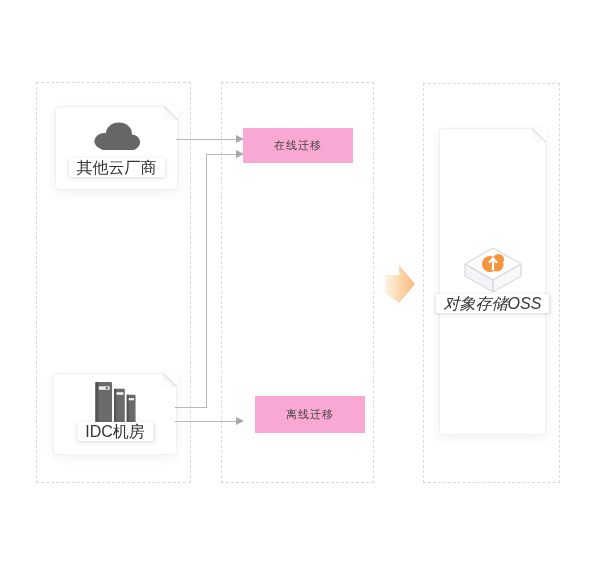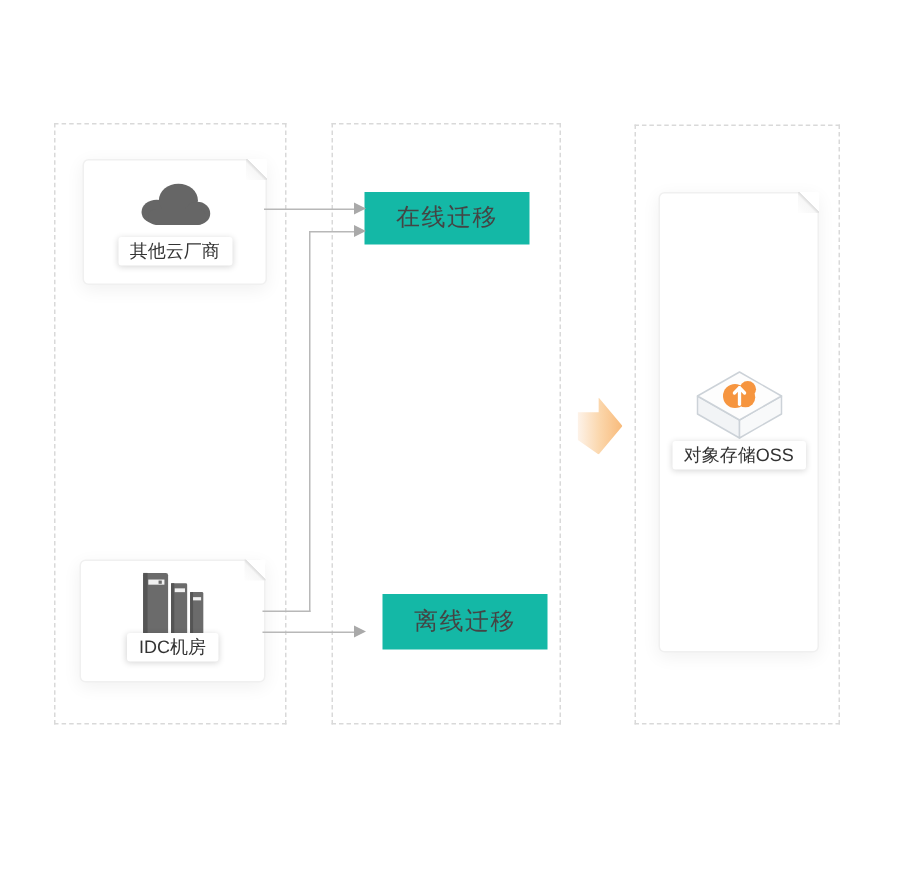--- a/index.html
+++ b/index.html
@@ -14,25 +14,25 @@
     box-shadow:0 3px 12px rgba(0,0,0,.06);
   }
   .fold{
     position:absolute;top:-1px;right:-1px;width:14px;height:14px;
     background:linear-gradient(to left bottom,#ffffff 46%,#dcdcdc 48%,#f7f7f7 58%,#fefefe 100%);
     border-top-right-radius:1px;
   }
   .chip{
     position:absolute;left:50%;transform:translateX(-50%);
     background:#fff;border-radius:2px;box-shadow:0 1px 4px rgba(0,0,0,.16);
-    color:#333;font-size:12px;line-height:19px;padding:0 8px;white-space:nowrap;z-index:3;
+    color:#333;font-size:16px;line-height:19px;padding:0 8px;white-space:nowrap;z-index:3;
   }
   .icon-wrap{position:absolute;left:50%;transform:translateX(-50%);z-index:1;}
   .migbox{
-    position:absolute;background:#14b8a6;color:#444;font-size:16px;
+    position:absolute;background:#f9a8d4;color:#444;font-size:11px;
     display:flex;align-items:center;justify-content:center;letter-spacing:1px;
   }
   .hline{position:absolute;height:1px;background:#b8b8b8;}
   .vline{position:absolute;width:1px;background:#b8b8b8;}
   .ah{
     position:absolute;width:0;height:0;
     border-left:8px solid #a9a9a9;border-top:4px solid transparent;border-bottom:4px solid transparent;
   }
   .block-arrow{
     position:absolute;left:385px;top:265px;width:30px;height:38px;
@@ -45,21 +45,21 @@
   .g-destination{left:423px;top:83px;width:135px;height:398px;}
   
   .card-cloud{left:55px;top:106px;width:121px;height:82px;}
   .card-idc{left:53px;top:373px;width:122px;height:80px;}
   .card-oss{left:439px;top:128px;width:105px;height:305px;}
   .card-cloud .icon-wrap{top:10px;}
   .card-cloud .chip{top:51px;}
   .card-idc .icon-wrap{top:6px;}
   .card-idc .chip{top:48px;}
   .card-oss .icon-wrap{top:117px;}
-  .card-oss .chip{top:165px;}
+  .card-oss .chip{top:165px;font-style:italic;}
   
   .mig-online{left:243px;top:128px;width:110px;height:35px;}
   .mig-offline{left:243px;top:396px;width:110px;height:37px;margin-left:12px;}
   
   .c1{left:176px;top:139px;width:60px;}
   .c1-ah{left:236px;top:135px;}
   .c2a{left:175px;top:407px;width:32px;}
   .c2b{left:206px;top:154px;height:254px;}
   .c2c{left:206px;top:154px;width:30px;}
   .c2-ah{left:236px;top:150px;}

